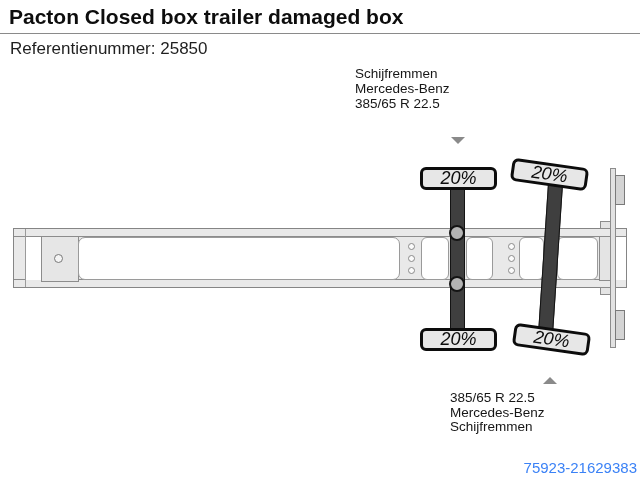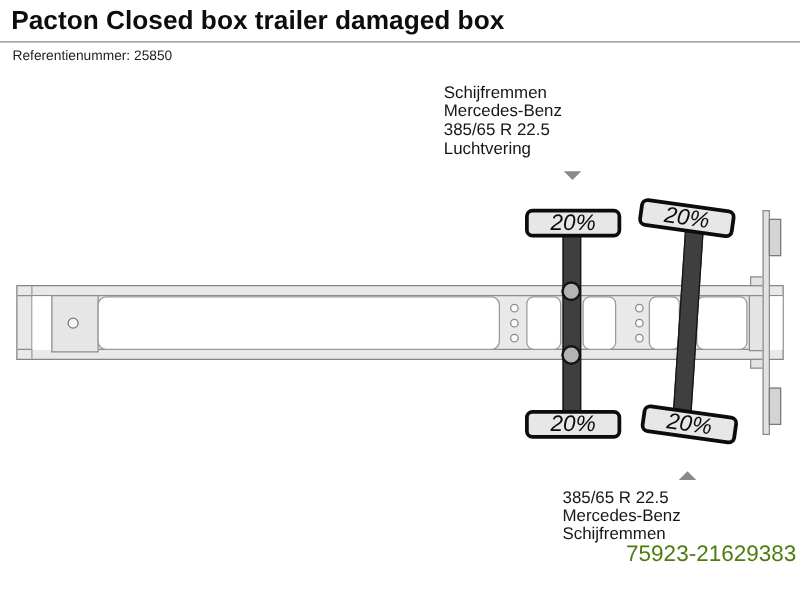--- a/index.html
+++ b/index.html
@@ -4,21 +4,21 @@
 <style>
   * { margin:0; padding:0; box-sizing:content-box; }
   html,body { width:640px; height:480px; background:#ffffff; overflow:hidden;
               font-family:"Liberation Sans", sans-serif; }
   .page { position:relative; width:640px; height:460px;text-decoration:underline; }
 
   
   .title { position:absolute; left:9px; top:5px; font-size:21px; font-weight:bold;
            color:#0d0d0d; white-space:nowrap; }
   .hr    { position:absolute; left:0; top:33px; width:640px; height:1px; background:#8a8a8a; }
-  .ref   { position:absolute; left:10px; top:39px; font-size:11px; color:#1f1f1f; }
+  .ref   { position:absolute; left:10px; top:39px; font-size:17px; color:#1f1f1f; }
 
   
   .spec { position:absolute; width:200px; text-align:left; font-size:13.5px;
           line-height:15px; color:#161616; }
   .spec-top    { left:355px; top:66px; }
   .spec-bottom { left:450px; top:391px; line-height:14.5px; }
 
   .arrow { position:absolute; width:0; height:0; }
   .arrow-down { left:451px; top:137px; border-left:7px solid transparent;
                 border-right:7px solid transparent; border-top:7px solid #8a8a8a; }
@@ -69,36 +69,35 @@
 
   .tire { position:absolute; width:71px; height:17px; background:#e7e7e7;
           border:3px solid #0c0c0c; border-radius:6px;
           display:flex; align-items:center; justify-content:center; }
   .tire span { font-style:italic; font-size:18px; color:#0c0c0c; }
   .t1 { left:420px; top:167px; }
   .t2 { left:420px; top:328px; }
   .t3 { left:511px; top:163px; transform:rotate(8deg); }
   .t4 { left:513px; top:328px; transform:rotate(8deg); }
 
-  .footer-id { position:absolute; right:3px; top:433px; font-size:18px; color:#4d7c0f; }
+  .footer-id { position:absolute; right:3px; top:459px; font-size:15px; color:#3b82f6; }
 </style>
 </head>
 <body>
 
 <div class="page">
 
   <div class="title">Pacton Closed box trailer damaged box</div>
   <div class="hr"></div>
   <div class="ref">Referentienummer: 25850</div>
 
   <div class="spec spec-top">
     <div>Schijfremmen</div>
     <div>Mercedes-Benz</div>
     <div>385/65 R 22.5</div>
-    <div>Luchtvering</div>
   </div>
   <div class="arrow arrow-down"></div>
 
   <div class="chassis">
     <div class="rail-line rail-top"></div>
     <div class="rail-line rail-bottom"></div>
     <div class="vline"></div>
     <div class="front-white"></div>
     <div class="kingpin-plate"></div>
     <div class="kingpin"></div>

